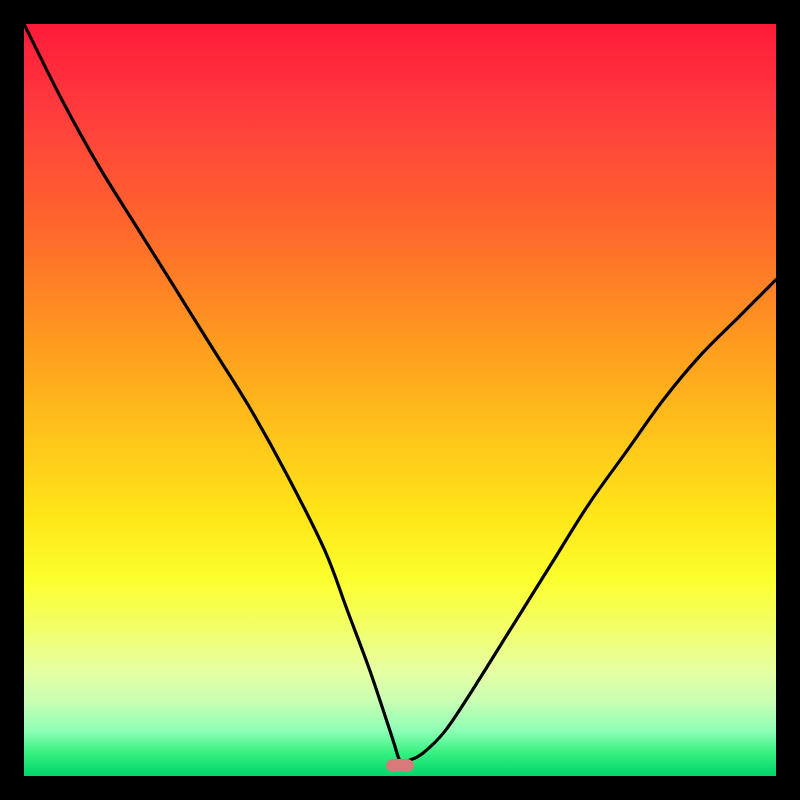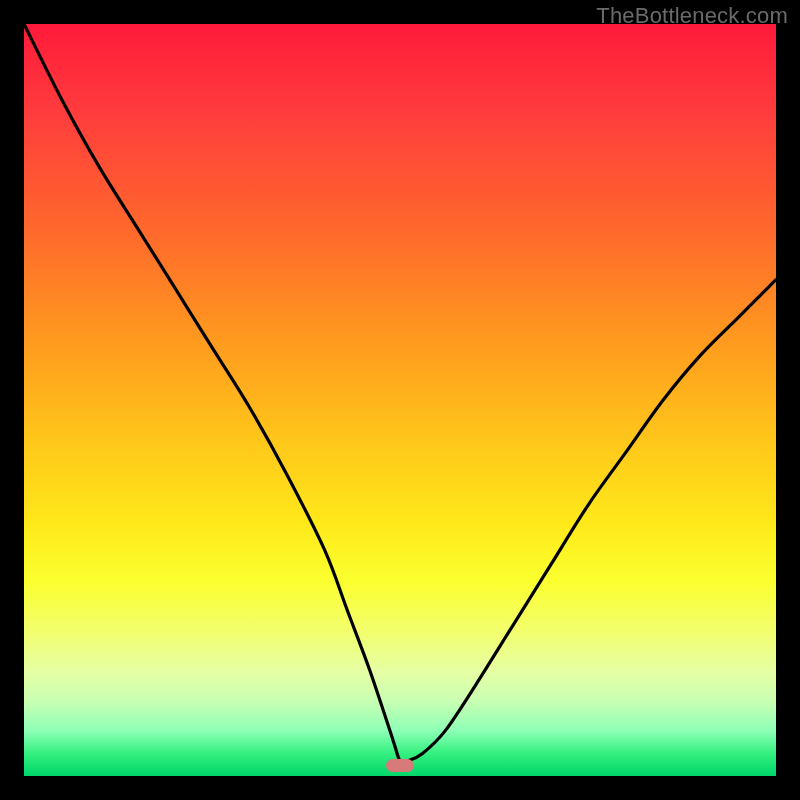--- a/index.html
+++ b/index.html
@@ -76,15 +76,14 @@
   <div class="plot-area">
 
     <svg class="curve" viewBox="0 0 752 752" preserveAspectRatio="none">
       <path d="M 0 0 C 6.266666666666667 12.533333333333323 25.06666666666667 51.3866666666666 37.6 75.19999999999993 C 50.13333333333333 99.01333333333326 62.66666666666667 121.57333333333332 75.2 142.88 C 87.73333333333333 164.18666666666667 100.26666666666667 182.98666666666662 112.8 203.03999999999996 C 125.33333333333333 223.0933333333333 137.86666666666667 243.14666666666665 150.4 263.2 C 162.93333333333334 283.25333333333333 175.46666666666667 303.3066666666667 188 323.36 C 200.53333333333333 343.41333333333336 213.06666666666666 362.2133333333333 225.6 383.52 C 238.13333333333333 404.82666666666665 250.66666666666666 427.38666666666666 263.2 451.2 C 275.73333333333335 475.0133333333333 290.7733333333333 503.84 300.8 526.4 C 310.8266666666667 548.9599999999999 315.84000000000003 566.5066666666667 323.36 586.56 C 330.88 606.6133333333332 338.40000000000003 625.4133333333334 345.92 646.72 C 353.44 668.0266666666666 363.4666666666667 699.36 368.48 714.4 C 373.49333333333334 729.4399999999999 373.49333333333334 733.2 376 736.96 C 378.50666666666666 740.72 379.76 738.2133333333334 383.52 736.96 C 387.28 735.7066666666667 392.2933333333333 734.4533333333334 398.56 729.44 C 404.8266666666667 724.4266666666667 412.34666666666675 718.16 421.12000000000006 706.88 C 429.8933333333334 695.6 439.92 679.3066666666666 451.2 661.76 C 462.47999999999996 644.2133333333334 476.26666666666665 621.6533333333334 488.8 601.6 C 501.33333333333337 581.5466666666666 513.8666666666667 561.4933333333332 526.4 541.4399999999999 C 538.9333333333333 521.3866666666667 551.4666666666667 500.08000000000004 564 481.28000000000003 C 576.5333333333333 462.48 589.0666666666667 446.18666666666667 601.6 428.64 C 614.1333333333333 411.0933333333333 626.6666666666666 392.29333333333335 639.1999999999999 376 C 651.7333333333332 359.70666666666665 664.2666666666668 344.66666666666663 676.8000000000001 330.87999999999994 C 689.3333333333334 317.09333333333325 701.8666666666667 305.8133333333334 714.4 293.28000000000003 C 726.9333333333333 280.74666666666667 745.7333333333333 261.9466666666666 752 255.67999999999995" stroke="#000" stroke-width="3.2" fill="none" stroke-linecap="round" stroke-linejoin="round"></path>
     </svg>
 
     <div class="marker" style="left: 362px; top: 734.72px;"></div>
 
   </div>
 
-  <div class="watermark">TheBottleneck.com</div>
 
 </div>
 
 </body></html>

